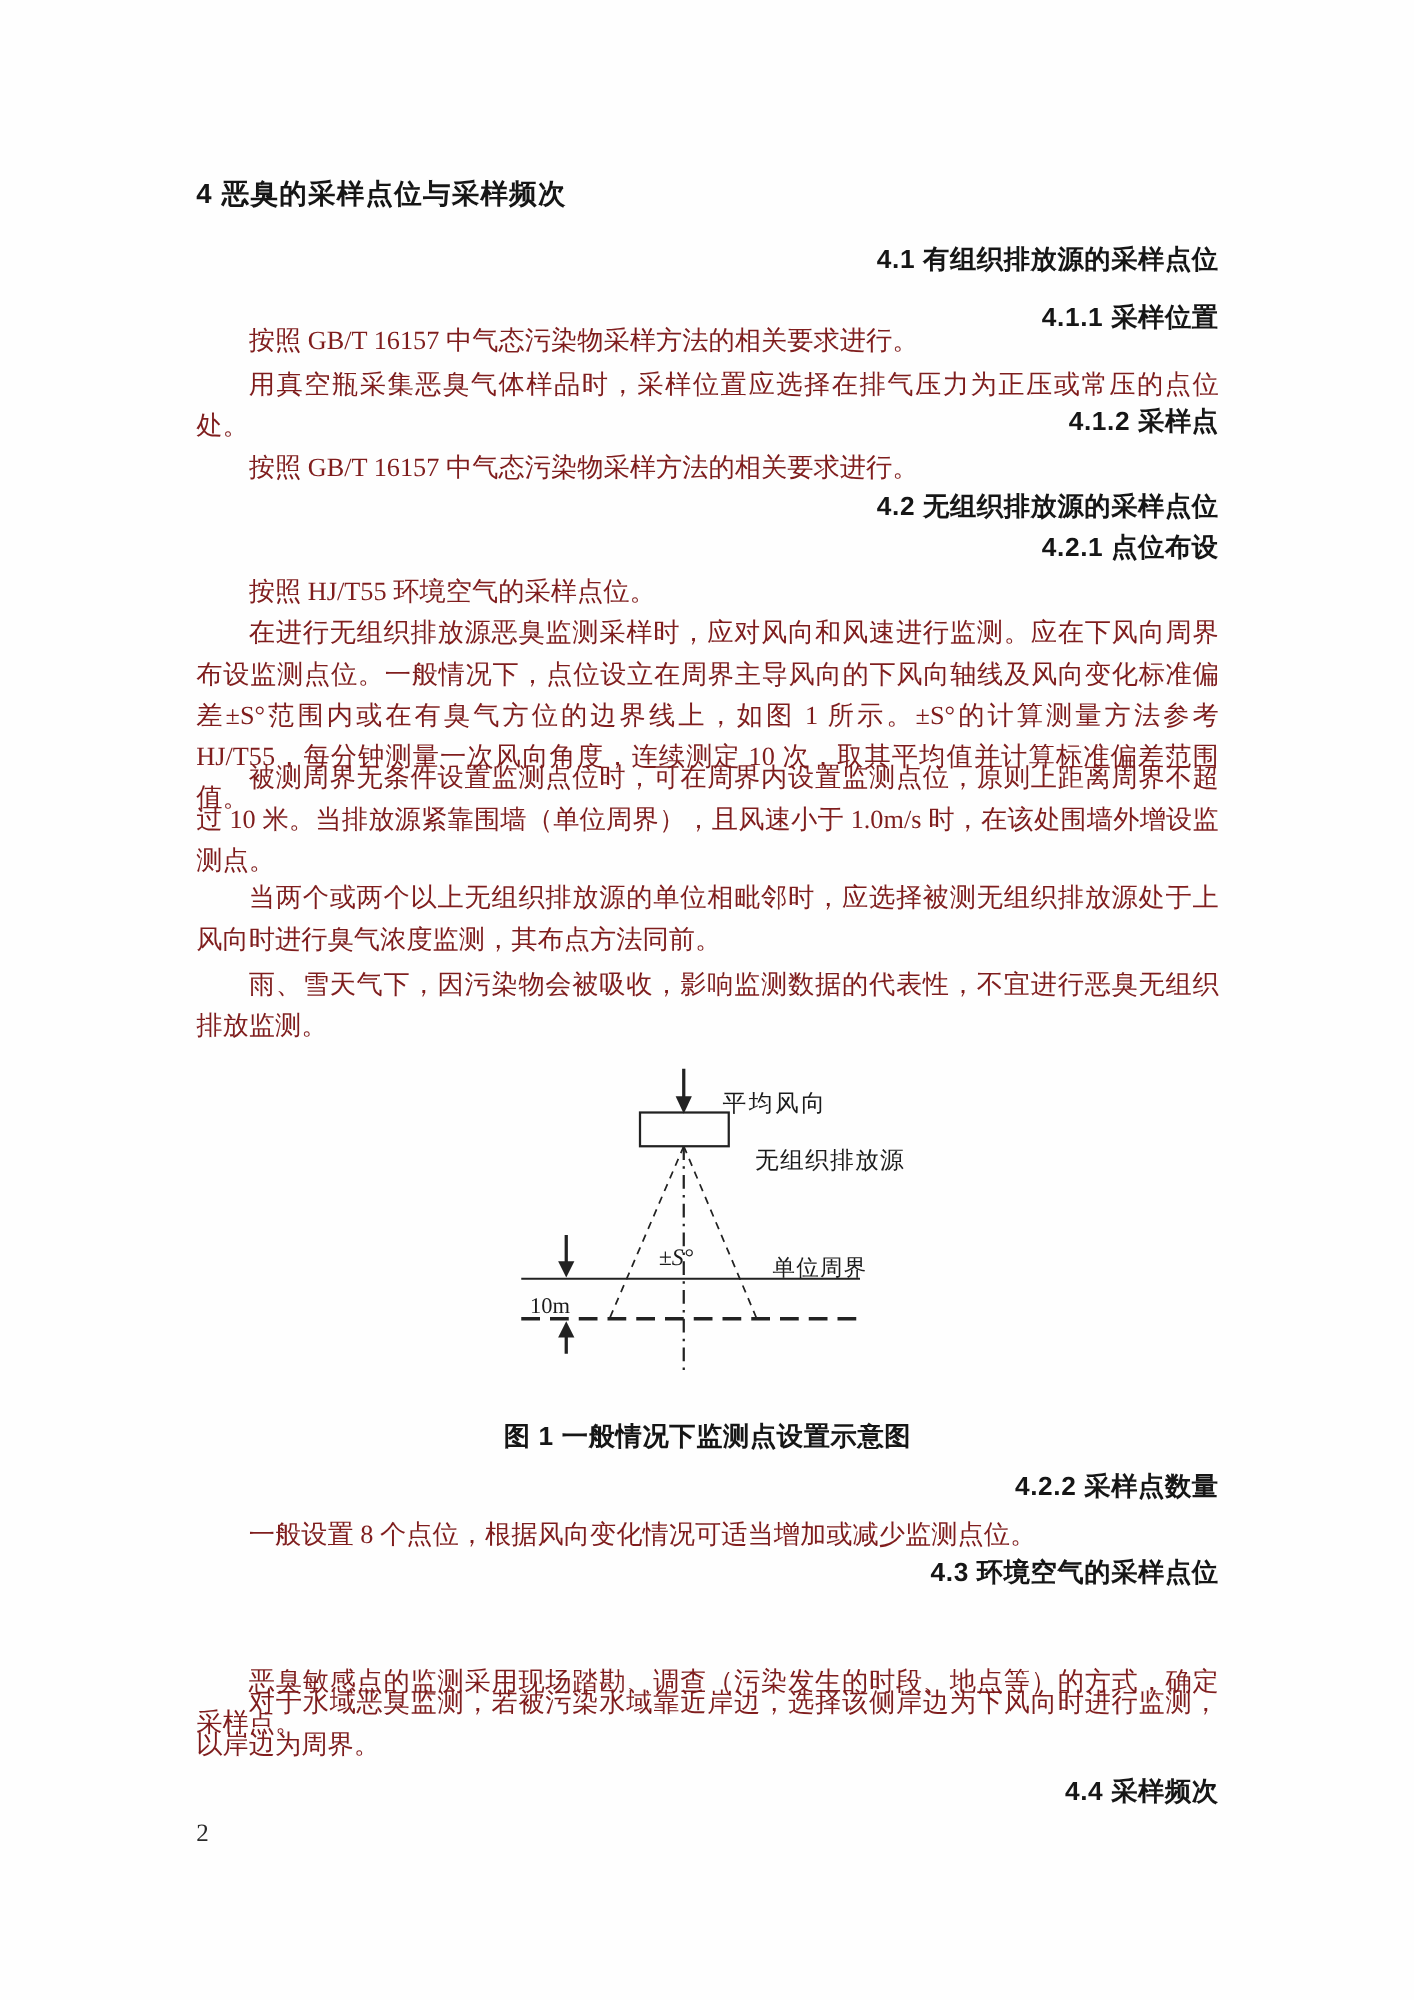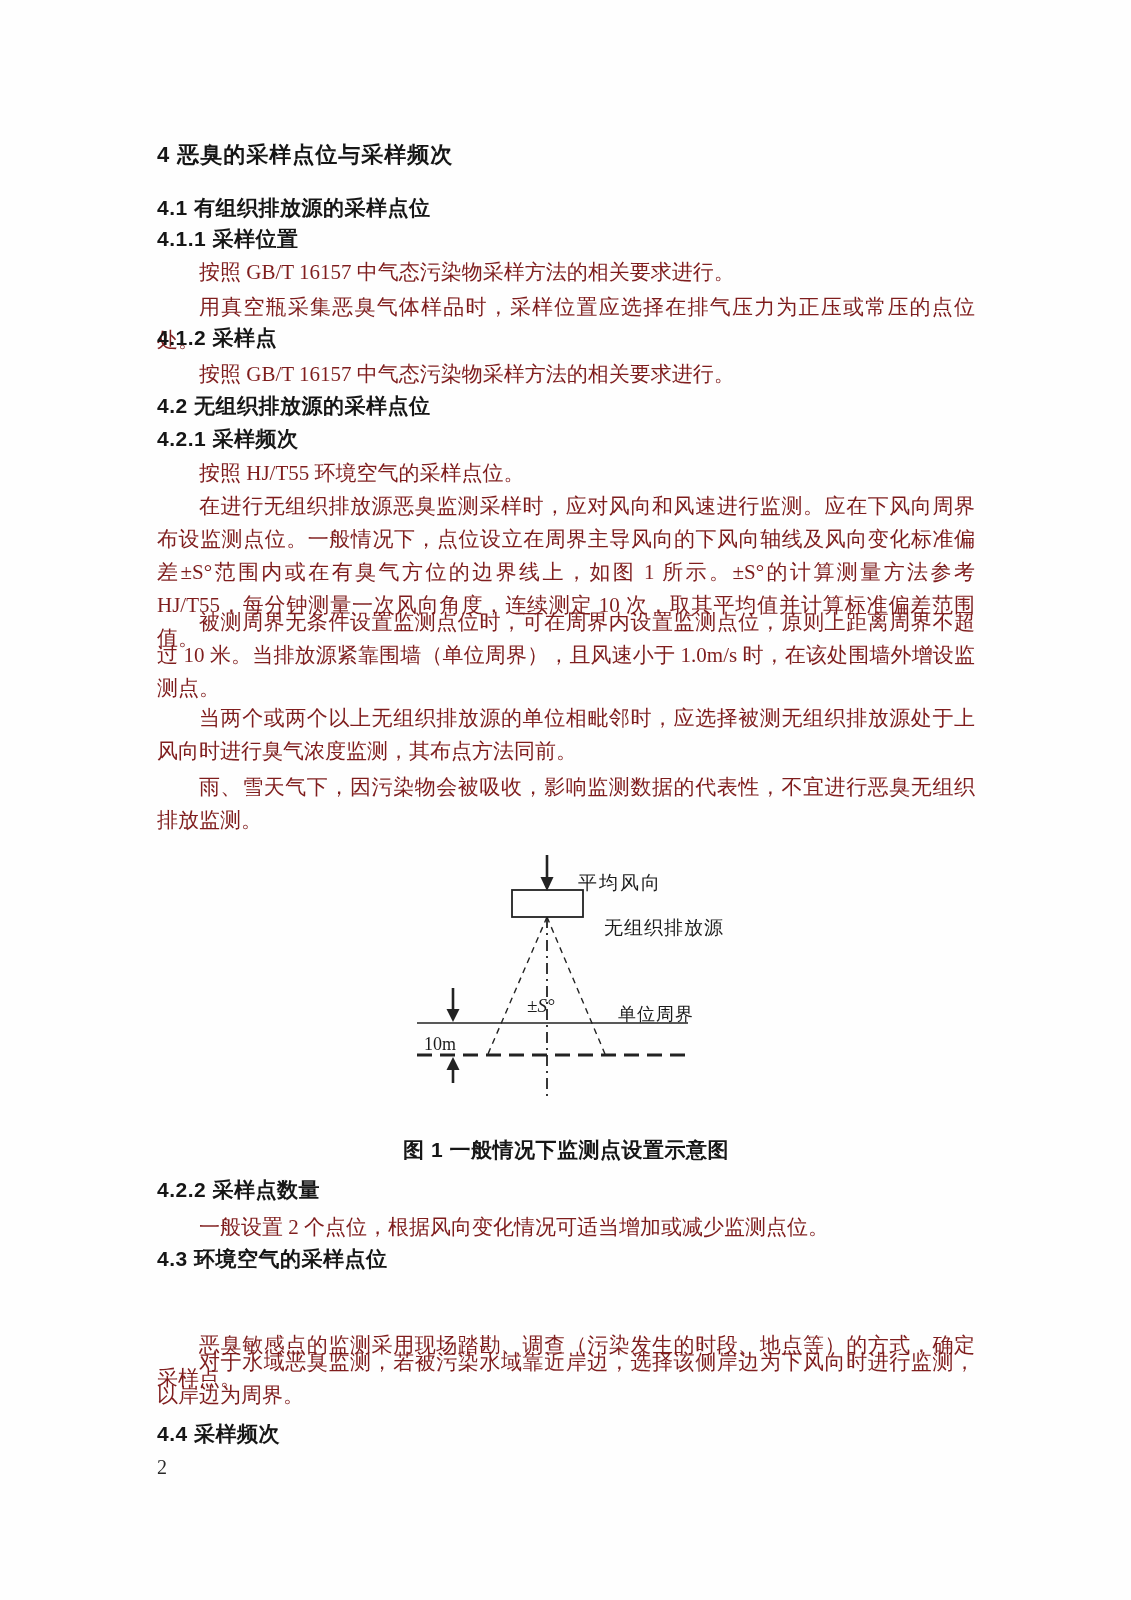--- a/index.html
+++ b/index.html
@@ -22,20 +22,21 @@
     color: #161616;
     letter-spacing: 1px;
   }
   .hh {
     font-family: "Liberation Sans", sans-serif;
     font-weight: bold;
     font-size: 21px;
     line-height: 25px;
     color: #161616;
     letter-spacing: 0.5px;
+    text-align: right;
   }
   .p {
     font-family: "Liberation Serif", serif;
     font-size: 21px;
     line-height: 33px;
     text-align: justify;
     text-indent: 42px;
     color: #7f1d1d;
   }
   .caption {
@@ -59,29 +60,29 @@
   }
 </style>
 </head>
 <body>
 
 <div class="page">
 
   <div class="blk h1" style="top:142px;">4 恶臭的采样点位与采样频次</div>
 
   <div class="blk hh" style="top:195px;">4.1 有组织排放源的采样点位</div>
-  <div class="blk hh" style="top:226px;">4.1.1 采样位置</div>
+  <div class="blk hh" style="top:242px;">4.1.1 采样位置</div>
   <div class="blk p" style="top:256px;">按照 GB/T 16157 中气态污染物采样方法的相关要求进行。</div>
   <div class="blk p" style="top:291px;">用真空瓶采集恶臭气体样品时，采样位置应选择在排气压力为正压或常压的点位处。</div>
 
   <div class="blk hh" style="top:325px;">4.1.2 采样点</div>
   <div class="blk p" style="top:358px;">按照 GB/T 16157 中气态污染物采样方法的相关要求进行。</div>
 
   <div class="blk hh" style="top:393px;">4.2 无组织排放源的采样点位</div>
-  <div class="blk hh" style="top:426px;">4.2.1 采样频次</div>
+  <div class="blk hh" style="top:426px;">4.2.1 点位布设</div>
   <div class="blk p" style="top:457px;">按照 HJ/T55 环境空气的采样点位。</div>
   <div class="blk p" style="top:490px;">在进行无组织排放源恶臭监测采样时，应对风向和风速进行监测。应在下风向周界布设监测点位。一般情况下，点位设立在周界主导风向的下风向轴线及风向变化标准偏差±S°范围内或在有臭气方位的边界线上，如图 1 所示。±S°的计算测量方法参考 HJ/T55，每分钟测量一次风向角度，连续测定 10 次，取其平均值并计算标准偏差范围值。</div>
   <div class="blk p" style="top:606px;">被测周界无条件设置监测点位时，可在周界内设置监测点位，原则上距离周界不超过 10 米。当排放源紧靠围墙（单位周界），且风速小于 1.0m/s 时，在该处围墙外增设监测点。</div>
   <div class="blk p" style="top:771px;">雨、雪天气下，因污染物会被吸收，影响监测数据的代表性，不宜进行恶臭无组织排放监测。</div>
   <div class="blk p" style="top:702px;">当两个或两个以上无组织排放源的单位相毗邻时，应选择被测无组织排放源处于上风向时进行臭气浓度监测，其布点方法同前。</div>
 
   <svg class="fig" viewBox="380 845 350 262" width="350" height="262" xmlns="http://www.w3.org/2000/svg">
     <g stroke="#222222" fill="none">
       <line x1="547" y1="855" x2="547" y2="878" stroke-width="2.6"></line>
       <rect x="512" y="890" width="71" height="27" stroke-width="1.8"></rect>
@@ -101,21 +102,21 @@
     <text x="578" y="889" font-size="19" letter-spacing="2">平均风向</text>
     <text x="604" y="934" font-size="19" letter-spacing="1">无组织排放源</text>
     <text x="527" y="1012" font-size="19" font-style="italic">±S°</text>
     <text x="618" y="1020" font-size="18" letter-spacing="1">单位周界</text>
     <text x="424" y="1050" font-size="18">10m</text>
   </svg>
 
   <div class="blk caption" style="top:1137px;">图 1 一般情况下监测点设置示意图</div>
 
   <div class="blk hh" style="top:1177px;">4.2.2 采样点数量</div>
-  <div class="blk p" style="top:1211px;">一般设置 2 个点位，根据风向变化情况可适当增加或减少监测点位。</div>
+  <div class="blk p" style="top:1211px;">一般设置 8 个点位，根据风向变化情况可适当增加或减少监测点位。</div>
 
   <div class="blk hh" style="top:1246px;">4.3 环境空气的采样点位</div>
   <div class="blk p" style="top:1329px;">恶臭敏感点的监测采用现场踏勘、调查（污染发生的时段、地点等）的方式，确定采样点。</div>
   <div class="blk p" style="top:1346px;">对于水域恶臭监测，若被污染水域靠近岸边，选择该侧岸边为下风向时进行监测，以岸边为周界。</div>
 
   <div class="blk hh" style="top:1421px;">4.4 采样频次</div>
 
   <div class="blk pagenum" style="top:1456px;">2</div>
 
 </div>

